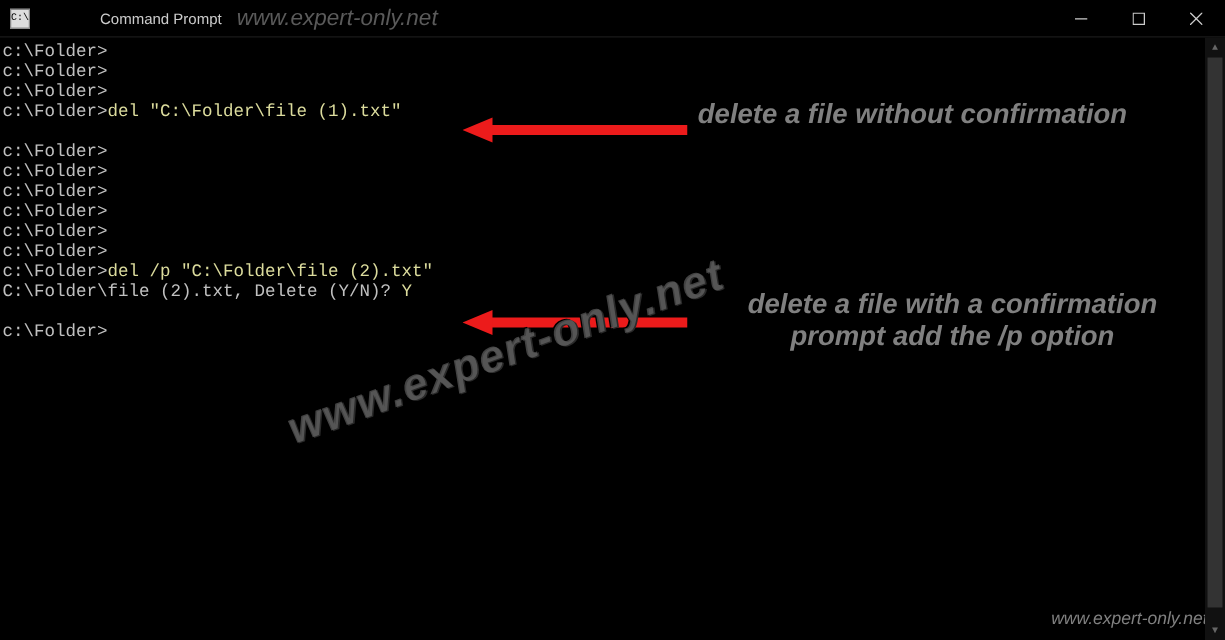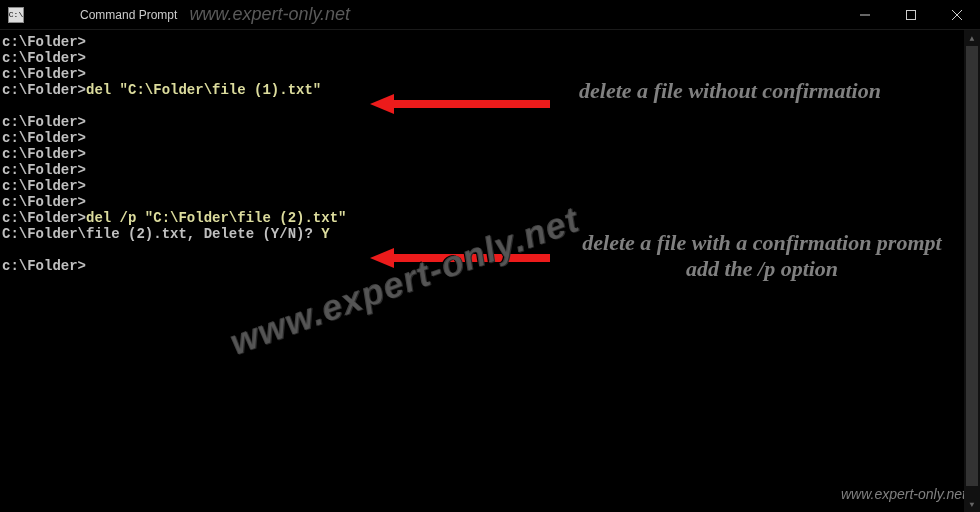--- a/index.html
+++ b/index.html
@@ -60,27 +60,27 @@
       justify-content: center;
       color: #ccc;
       cursor: pointer;
     }
     .terminal {
       padding: 4px 2px;
       line-height: 16px;
       white-space: pre;
       position: relative;
     }
-    .line { display: block; font-weight: bold; }
+    .line { display: block; }
     .cmd { color: #dcdc9d; }
     .conf-input { color: #dcdc9d; }
     .annotation {
       position: absolute;
       color: #808080;
-      font-family: Liberation Serif, serif;
+      font-family: Liberation Sans, sans-serif;
       font-style: italic;
       font-weight: bold;
       font-size: 22px;
       line-height: 26px;
       text-align: center;
       text-shadow: 1px 1px 2px #000;
     }
     .annot1 { top: 78px; left: 550px; width: 360px; }
     .annot2 { top: 230px; left: 582px; width: 360px; }
     .arrow {

